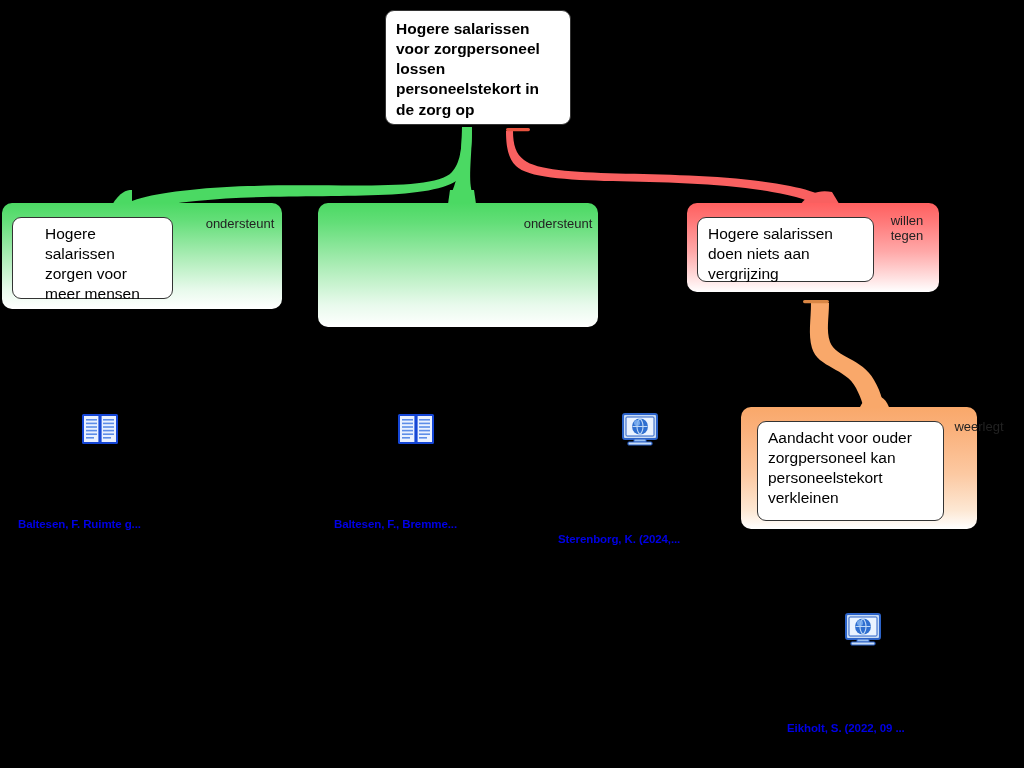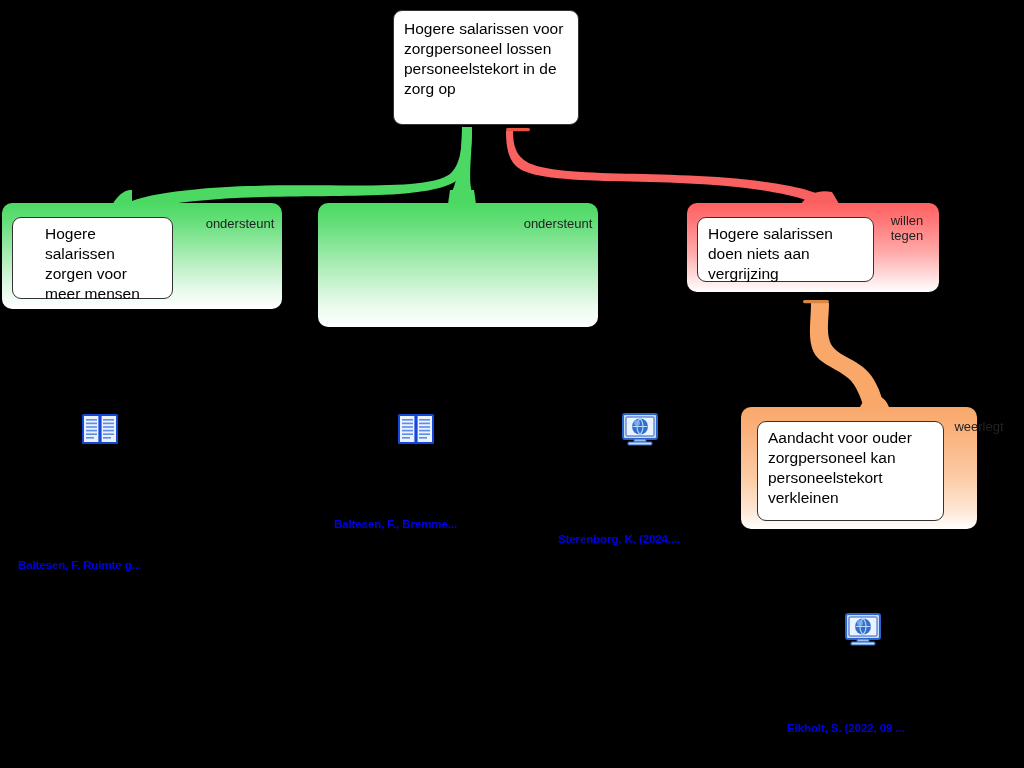--- a/index.html
+++ b/index.html
@@ -20,21 +20,21 @@
     padding:6px 9px 6px 10px;
     font-size:15.5px;line-height:1.30;color:#000000;
   }
   .node .reltag{
     position:absolute;font-size:13px;line-height:1.18;color:#222222;
     text-align:center;white-space:pre-line;
   }
 
   
   #node-root{left:377px;top:10px;width:186px;height:115px;}
-  #node-root .inner{left:16px;top:0;width:186px;height:115px;padding:8px 10px;}
+  #node-root .inner{left:8px;top:0;width:186px;height:115px;padding:8px 10px;font-weight:bold;}
 
   
   .container{
     position:absolute;box-sizing:border-box;border-radius:10px;
   }
   .green{background:linear-gradient(180deg,#4BD963 0%,#63DE78 16%,#AEEDB8 52%,#E8FAEC 82%,#FFFFFF 100%);}
   .red{background:linear-gradient(180deg,#FF6060 0%,#FF7575 18%,#FFA9A9 55%,#FFE2E2 85%,#FFFFFF 100%);}
   .orange{background:linear-gradient(180deg,#F9A86A 0%,#FAB07A 18%,#FCC9A2 55%,#FDE8D4 85%,#FFFFFF 100%);}
 
   #node-s1{left:2px;top:203px;width:280px;height:106px;}
@@ -55,21 +55,21 @@
 
   
   .source{position:absolute;}
   .source .icon{position:absolute;left:0;top:0;width:40px;height:40px;}
   .source .caption{
     position:absolute;white-space:nowrap;color:#0000E6;
     font-size:11.5px;font-weight:bold;letter-spacing:-0.1px;
   }
 
   #src-1{left:80px;top:409px;}
-  #src-1 .caption{left:-62px;top:109px;margin-top:41px;}
+  #src-1 .caption{left:-62px;top:109px;}
   #src-2{left:396px;top:409px;}
   #src-2 .caption{left:-62px;top:109px;}
   #src-3{left:620px;top:409px;}
   #src-3 .caption{left:-62px;top:124px;}
   #src-4{left:843px;top:609px;}
   #src-4 .caption{left:-56px;top:113px;}
 </style>
 </head>
 <body>
 

